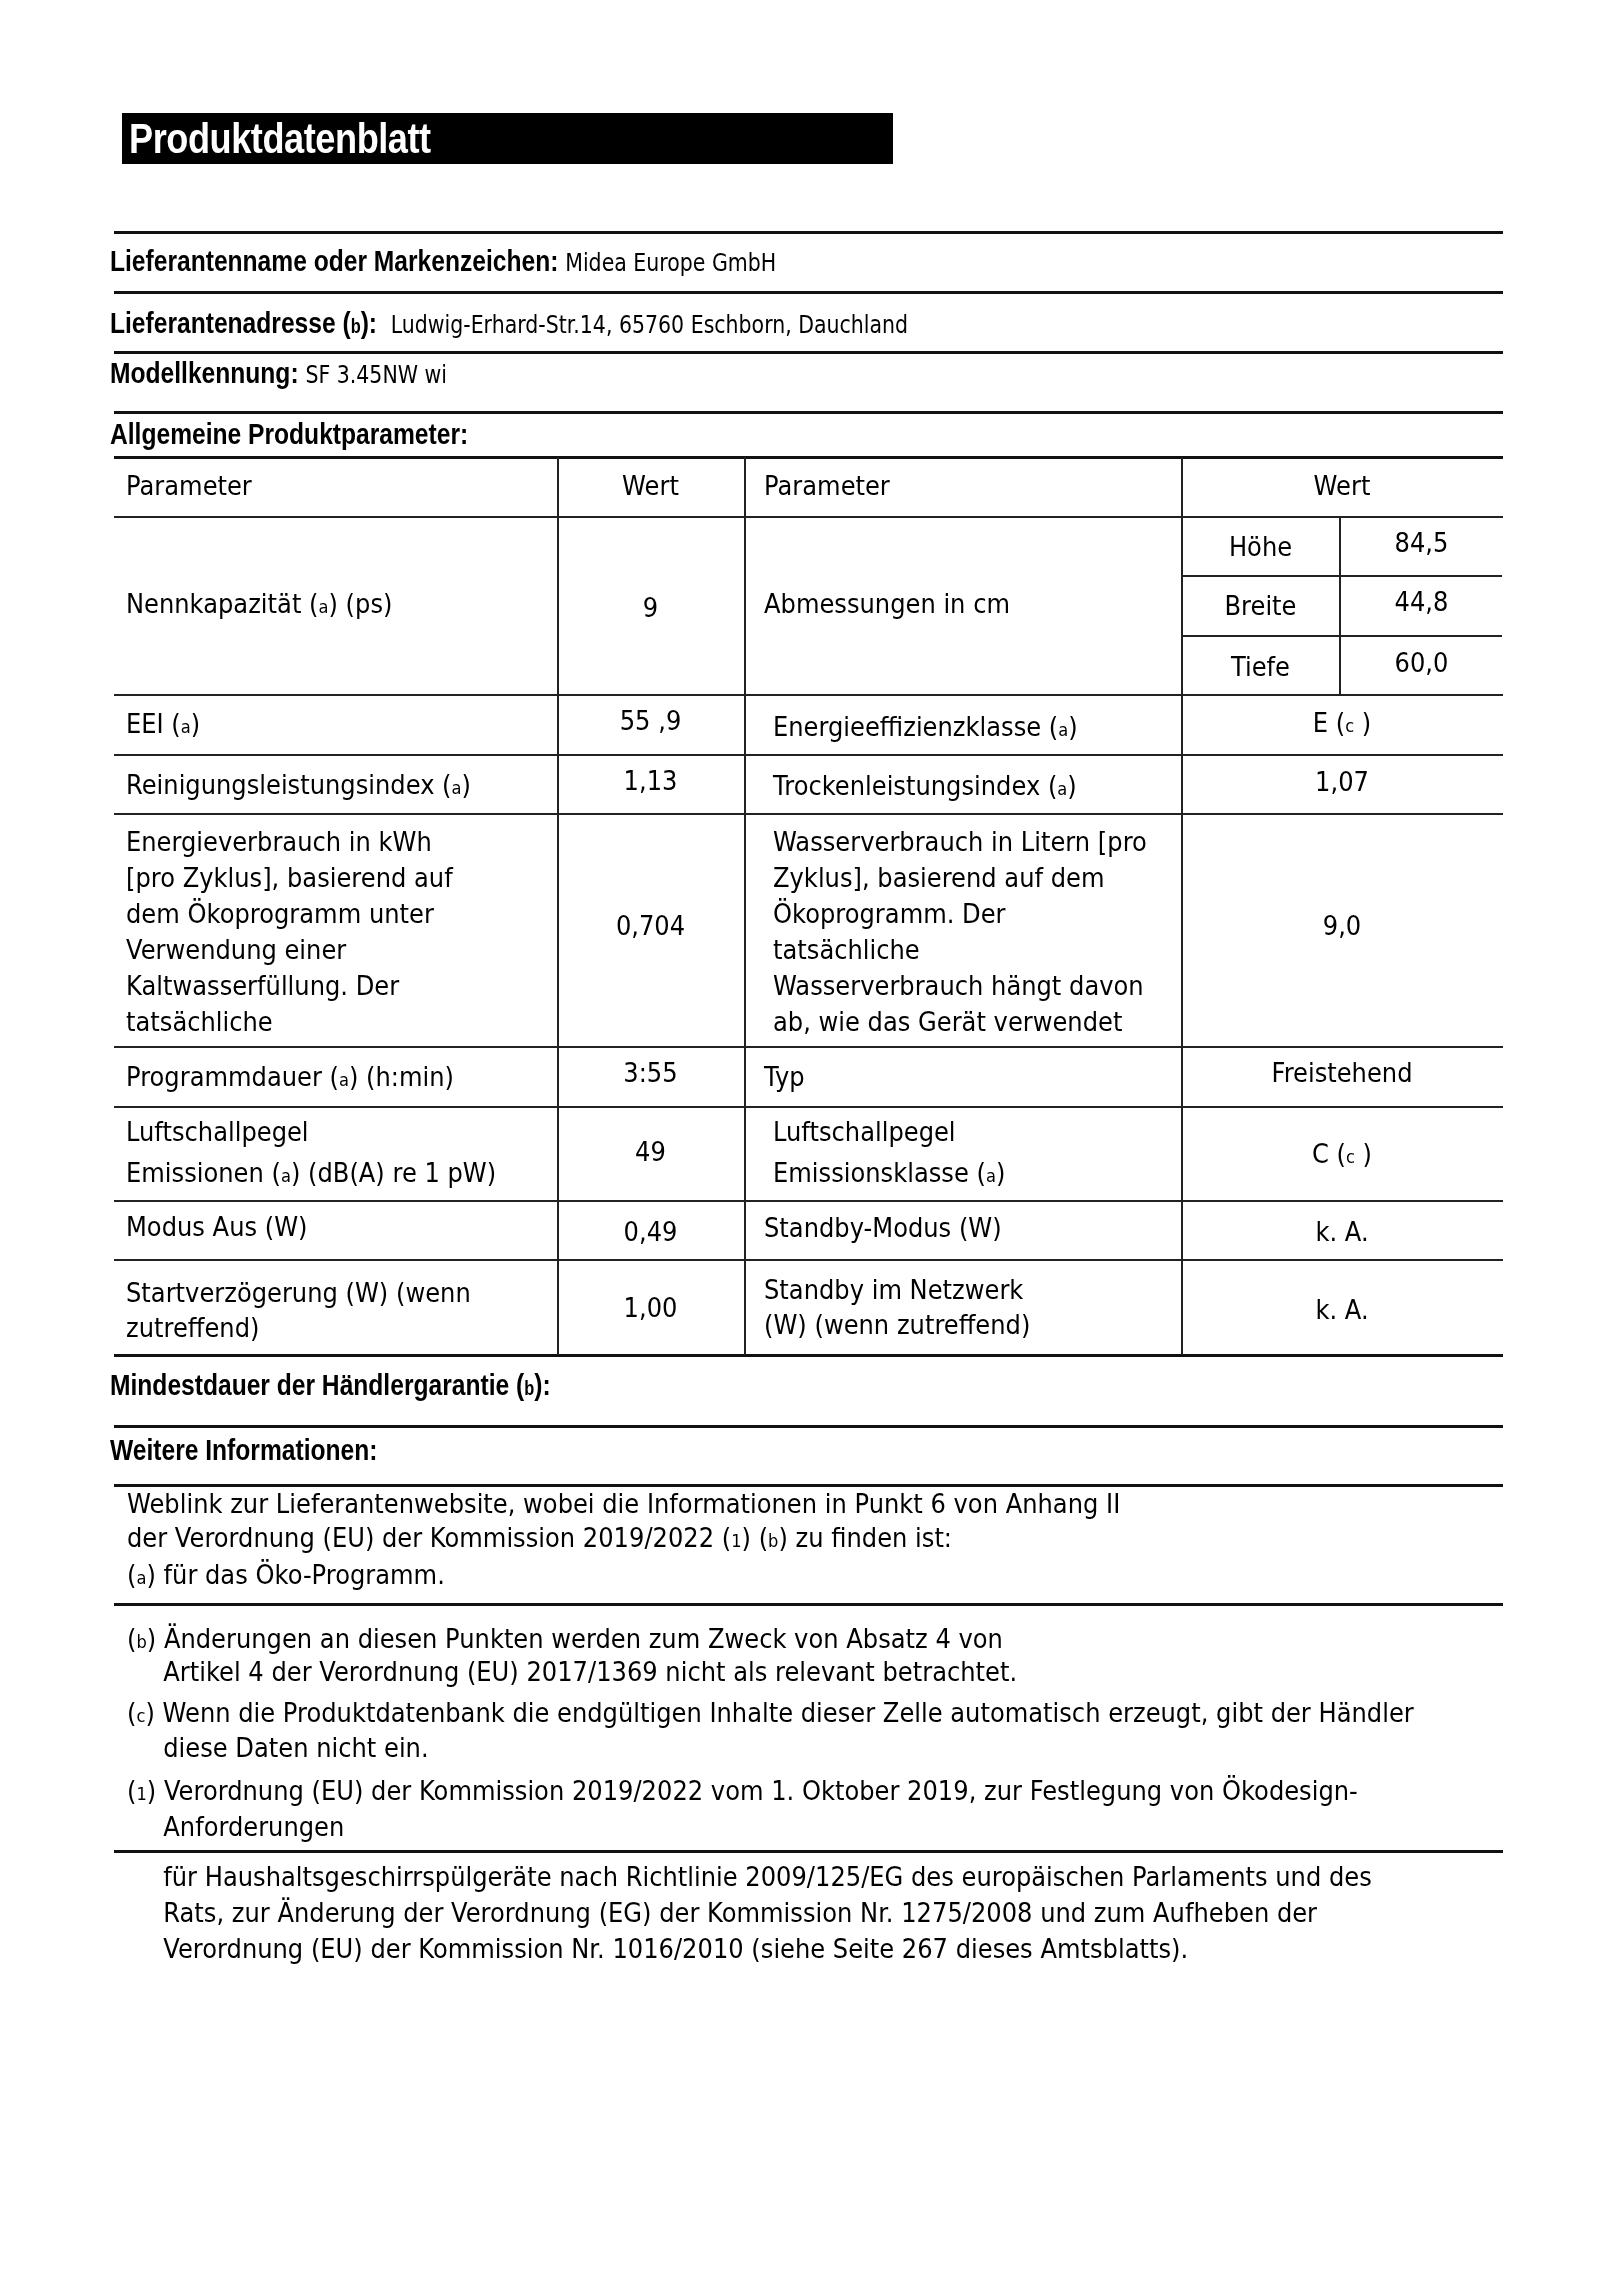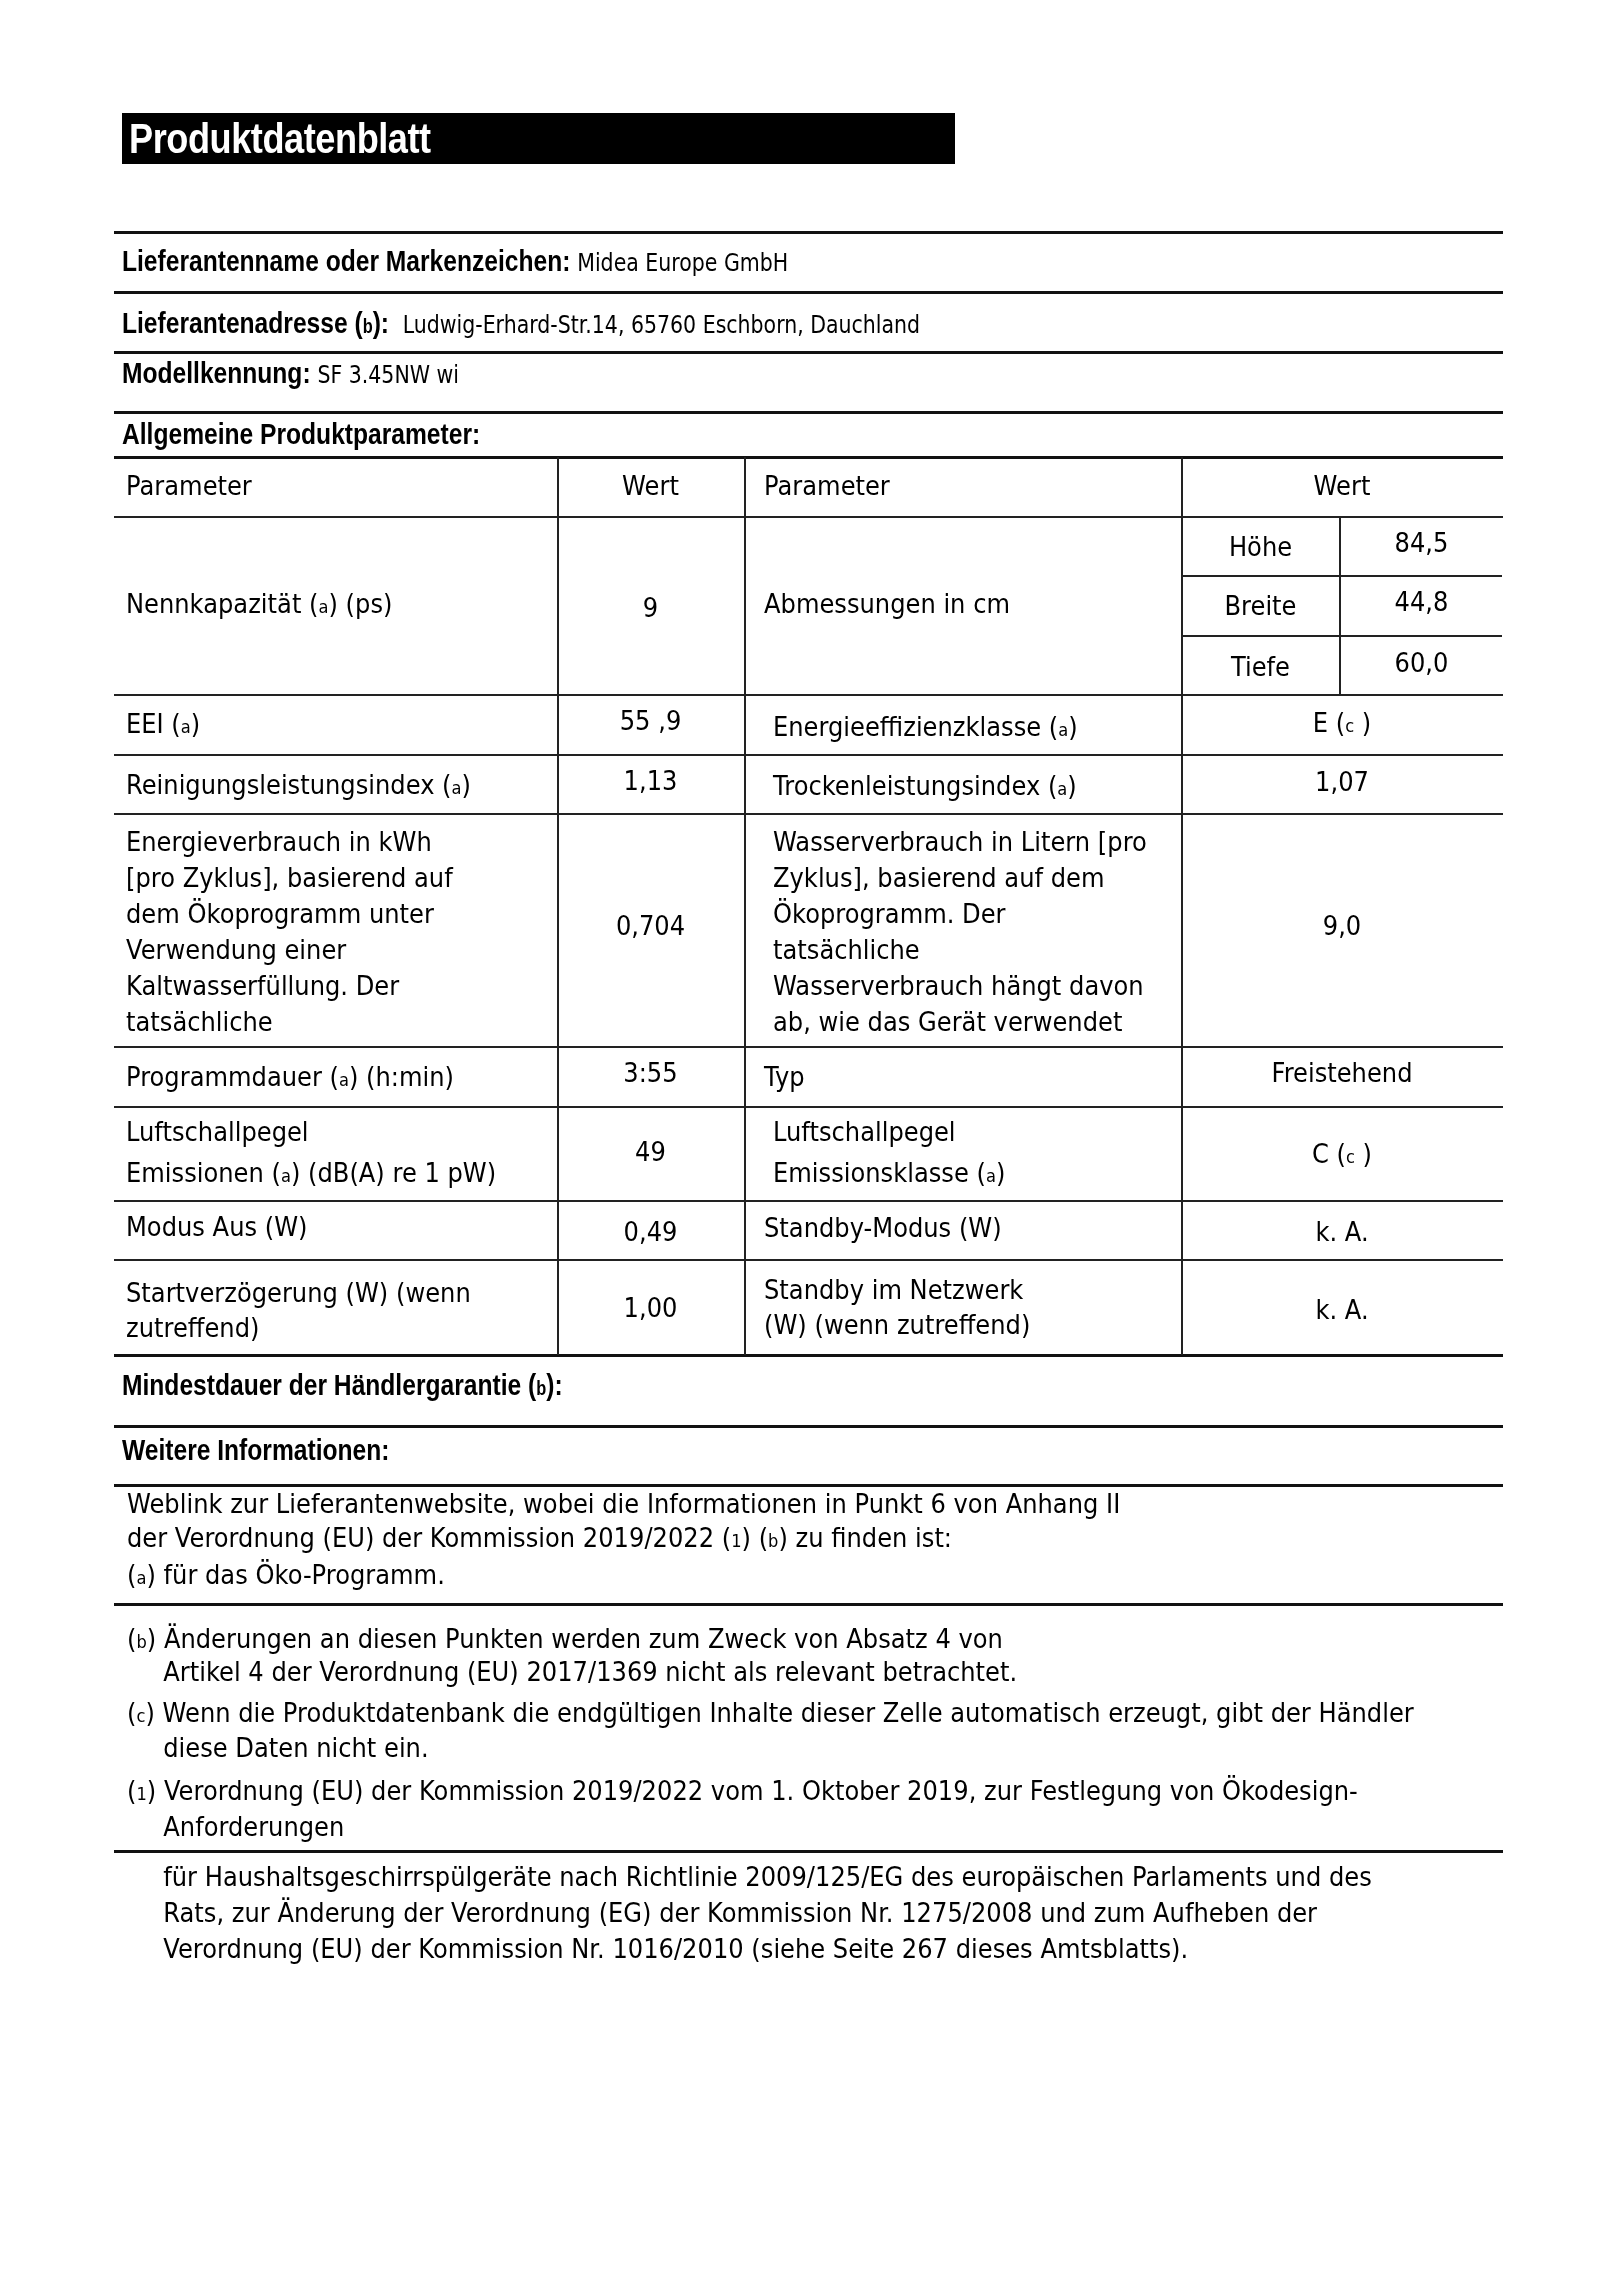--- a/index.html
+++ b/index.html
@@ -1,29 +1,29 @@
 <!DOCTYPE html>
 <html style="font-size:14.8px"><head>
 <meta charset="utf-8">
 <style>
   html, body { margin:0; padding:0; background:#fff; }
   body { width:1615px; height:2292px; position:relative; overflow:hidden; color:#000;
          font-family:"DejaVu Sans", sans-serif; }
   .abs { position:absolute; }
-  .title-bar { left:122px; top:113px; width:833px; height:51px; background:#000; }
+  .title-bar { left:122px; top:113px; width:771px; height:51px; background:#000; }
   .title-text { position:absolute; left:7.4px; top:1.8px; color:#fff; font-family:"Liberation Sans", sans-serif;
                 font-weight:bold; font-size:42px; line-height:48px; transform:scaleX(0.86); transform-origin:left center;
                 white-space:nowrap; letter-spacing:-0.5px; }
   .hline { position:absolute; left:114px; width:1389px; height:2.8px; background:#111; }
   .vline { position:absolute; width:1.8px; background:#222; }
   .thin { height:1.8px; background:#222; }
   .head { font-family:"Liberation Sans", sans-serif; font-weight:bold; font-size:30px; white-space:nowrap;
           transform:scaleX(0.82); transform-origin:left center; display:inline-block; }
   .headval { font-family:"DejaVu Sans", sans-serif; font-size:25px; font-weight:normal; }
-  .row-line { position:absolute; left:122px; display:flex; align-items:baseline; white-space:nowrap; }
+  .row-line { position:absolute; left:110px; display:flex; align-items:baseline; white-space:nowrap; }
   .cell { position:absolute; font-size:26px; line-height:35px; white-space:nowrap; transform:scaleX(0.93); transform-origin:left center; }
   .cell.center { text-align:center; transform-origin:center center; }
   .multi { white-space:normal; overflow:hidden; }
   .sub { font-size:17.5px; }
   .foot { position:absolute; left:127px; font-size:26px; line-height:35px; white-space:nowrap; transform:scaleX(0.93); transform-origin:left center; }
   .indent { padding-left:39px; }
 </style>
 </head>
 <body>
 

